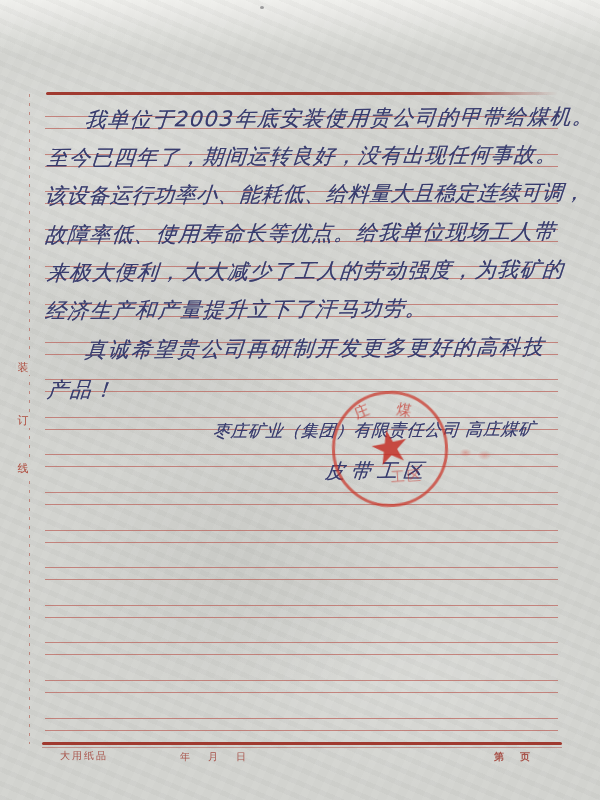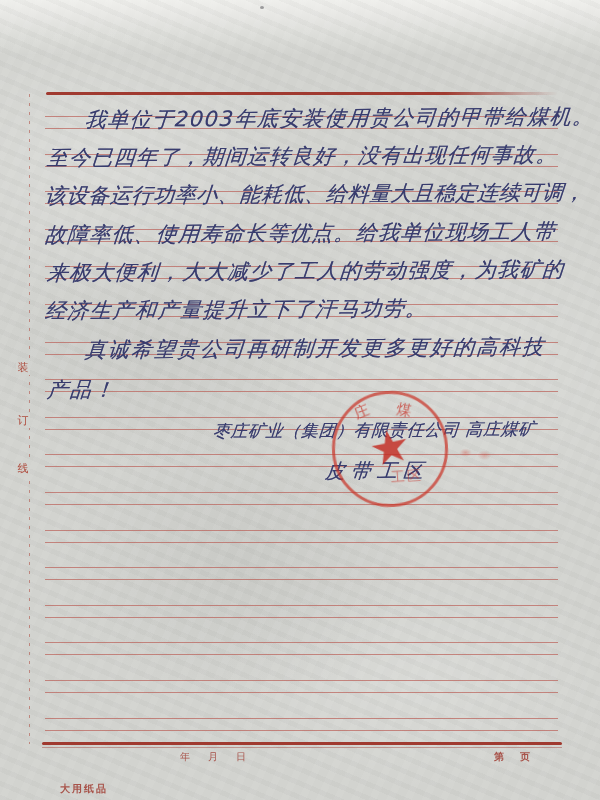--- a/index.html
+++ b/index.html
@@ -94,21 +94,21 @@
     position:absolute;left:455px;top:441px;width:42px;height:26px;
     background:
       radial-gradient(ellipse 9px 6px at 25% 45%, rgba(200,60,48,.35), transparent 70%),
       radial-gradient(ellipse 10px 7px at 70% 55%, rgba(200,60,48,.28), transparent 70%);
     filter:blur(.4px);
   }
   
   .footer-text{
     position:absolute;font-size:10px;color:#a8534a;line-height:1;
   }
-  .footer-brand{left:60px;top:784px;letter-spacing:2px;font-weight:bold;}
+  .footer-brand{left:60px;top:751px;letter-spacing:2px;}
   .footer-date{left:180px;top:752px;letter-spacing:4px;}
   .footer-page{left:494px;top:752px;letter-spacing:3px;font-weight:bold;}
 </style>
 </head>
 <body>
 
 <div class="page">
   <div class="grain"></div>
   <div class="speck"></div>
 

